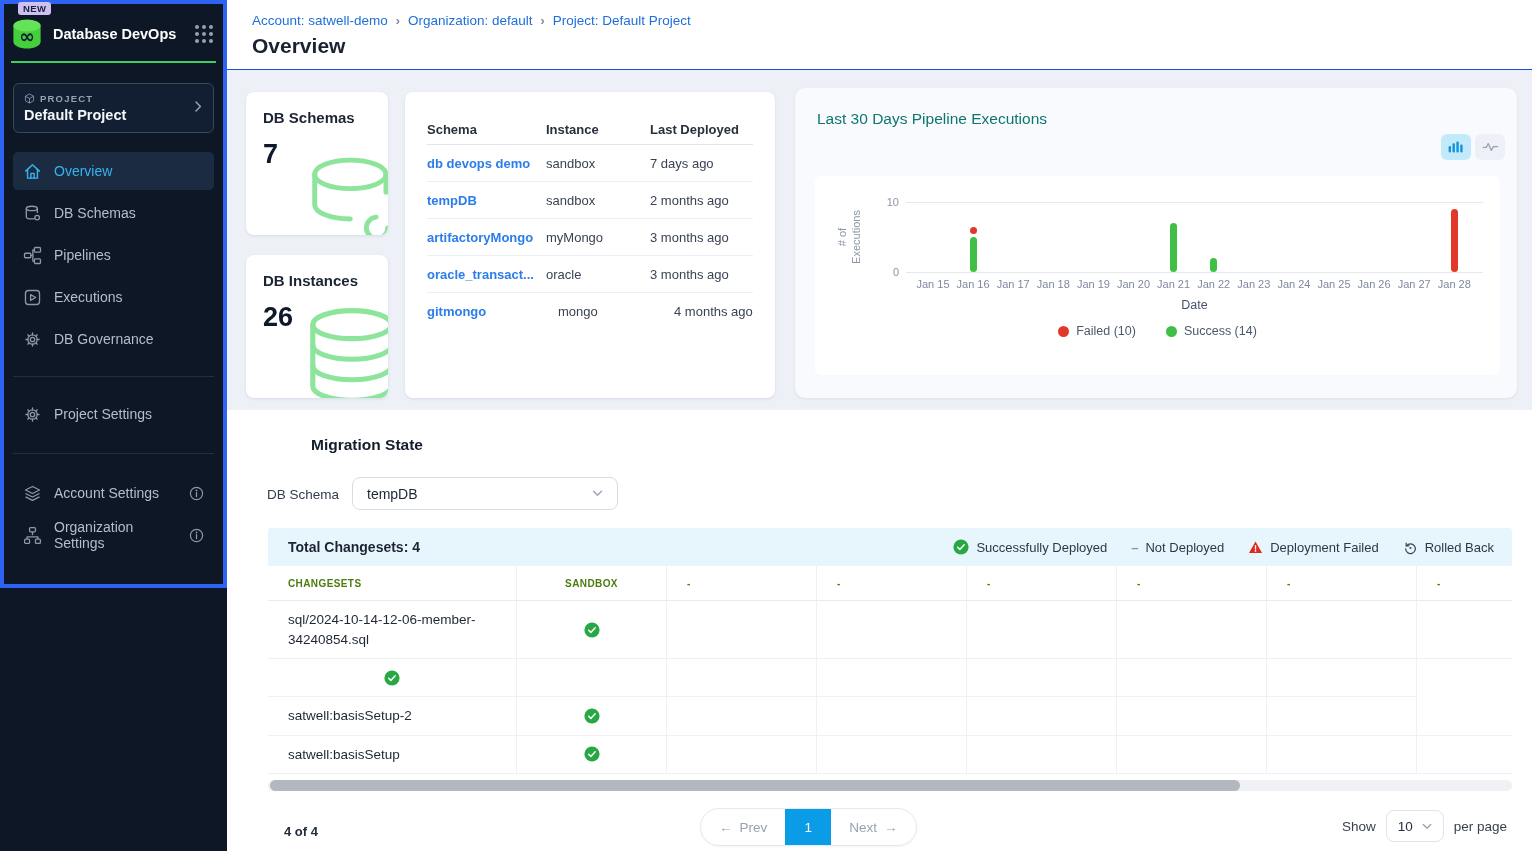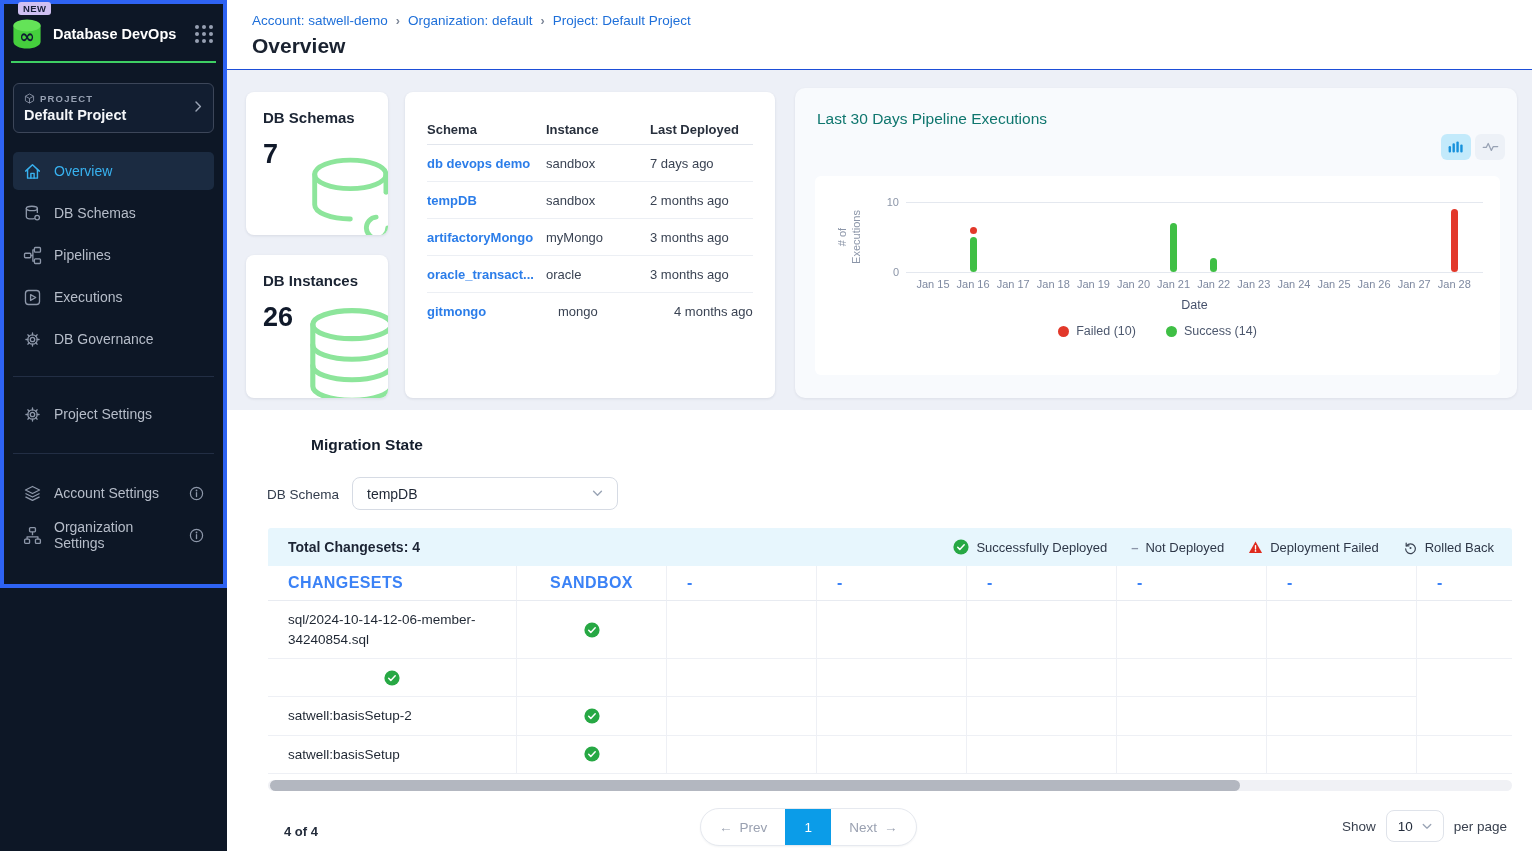--- a/index.html
+++ b/index.html
@@ -76,21 +76,21 @@
   .schema-label { position:absolute; left:40px; top:77px; font-size:13.5px; color:#333d4d; }
   .schema-select { position:absolute; left:125px; top:67px; width:266px; height:33px; border:1px solid #d6dbe4; border-radius:8px; background:#fff; display:flex; align-items:center; padding:0 14px; font-size:14px; color:#1e2634; cursor:pointer; }
   .schema-select .chev { margin-left:auto; color:#9aa4b5; display:flex; }
   .table-wrap { position:absolute; left:41px; top:118px; width:1244px; overflow:hidden; }
   .total-bar { height:38px; background:#e7f6fd; display:flex; align-items:center; border-radius:3px 3px 0 0; }
   .total-label { font-size:14px; font-weight:bold; color:#1c2434; padding-left:20px; }
   .status-legend { margin-left:auto; display:flex; align-items:center; gap:24px; padding-right:18px; font-size:13px; color:#2e3748; }
   .leg-item { display:flex; align-items:center; gap:7px; }
   .cs-grid { display:grid; grid-template-columns:249px 150px repeat(6,150px); width:1299px; }
   .cs-grid .cell { border-bottom:1px solid #eef0f5; border-right:1px solid #eef0f5; background:#fff; display:flex; align-items:center; padding:9px 20px; }
-  .cs-head .cell { height:35px; font-size:16px; font-weight:bold; color:#3b82f6; letter-spacing:.4px; border-bottom:1px solid #e8ebf1; padding:0 20px; }
+  .cs-head .cell { height:35px; font-size:10px; font-weight:bold; color:#4d7c0f; letter-spacing:.4px; border-bottom:1px solid #e8ebf1; padding:0 20px; }
   .cs-head .cell.center, .cs-row .cell.center { justify-content:center; padding:0; }
   .cs-row .cell { min-height:38px; font-size:13.5px; color:#1f2733; line-height:1.45; }
   .cs-name { overflow-wrap:anywhere; }
   .hscroll { margin-top:6px; height:11px; background:#f0f1f5; border-radius:6px; width:1244px; position:relative; }
   .hthumb { position:absolute; left:2px; top:0; height:11px; width:970px; background:#b3b7c0; border-radius:6px; cursor:grab; }
   .pg-summary { position:absolute; left:57px; top:414px; font-size:13px; font-weight:bold; color:#242d3c; }
   .pager { position:absolute; left:473px; top:398px; height:38px; display:flex; align-items:center; background:#fff; border:1px solid #e6e9ef; border-radius:20px; overflow:hidden; box-shadow:0 1px 2px rgba(20,30,55,.05); }
   .pg-btn { padding:0 18px; font-size:13.5px; color:#9aa1b1; display:flex; align-items:center; gap:7px; cursor:pointer; height:100%; }
   .pg-page { width:46px; height:100%; background:#0b9ce8; color:#fff; font-size:13.5px; display:flex; align-items:center; justify-content:center; cursor:pointer; }
   .show-wrap { position:absolute; right:25px; top:400px; display:flex; align-items:center; gap:10px; font-size:13.5px; color:#39414f; }

